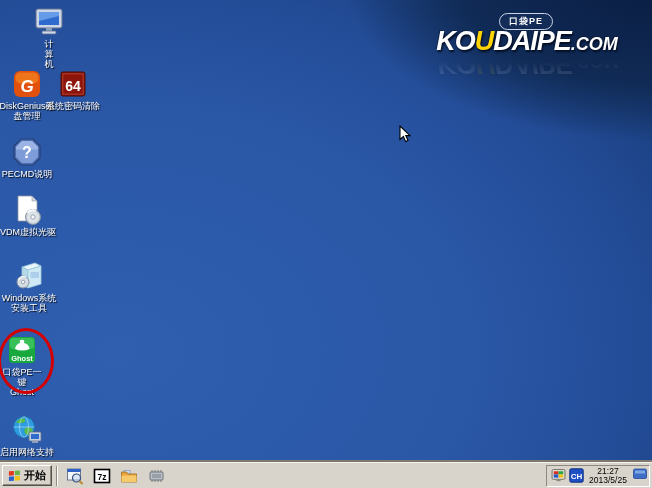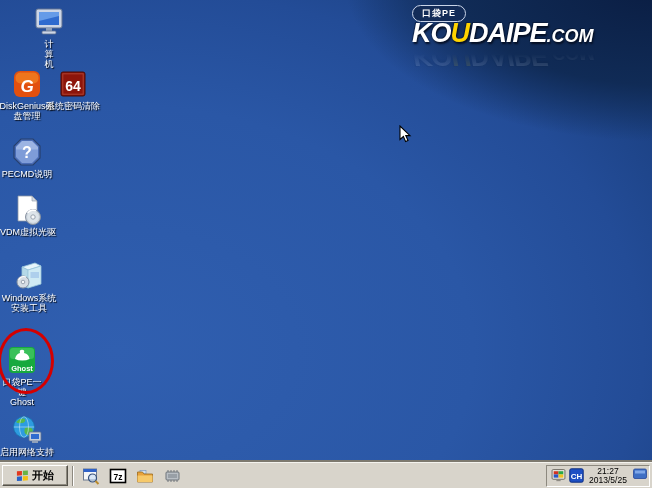--- a/index.html
+++ b/index.html
@@ -11,21 +11,21 @@
     background:radial-gradient(ellipse 130% 120% at 18% 72%,
       #305fb0 0%, #2a57a6 42%, #234c97 62%, #173a76 84%, #0f2a55 100%);
   }
   .sky-dark{
     position:absolute;top:0;right:0;width:420px;height:200px;pointer-events:none;
     background:radial-gradient(ellipse 420px 210px at 102% -8%,
       #0a1d42 0%, #102b56 48%, rgba(16,43,86,0) 75%);
   }
 
   
-  .logo-zone{position:absolute;top:2px;right:10px;width:230px;text-align:left;}
+  .logo-zone{position:absolute;top:10px;right:10px;width:230px;text-align:center;}
   .logo-badge{
     display:inline-block;padding:0 9px;margin-right:2px;
     border:1px solid #c9d4e8;border-radius:9px;background:#132c58;
     color:#fff;font-size:9px;font-weight:bold;letter-spacing:1px;line-height:15px;
   }
   .logo-main{
     margin-top:-4px;
     font-style:italic;font-weight:900;font-size:27px;letter-spacing:-1px;
     color:#fff;text-shadow:1px 2px 2px rgba(2,8,24,.85), -1px -1px 0 rgba(2,8,24,.35);
     white-space:nowrap;
@@ -53,21 +53,21 @@
   }
 
   
   .taskbar{
     position:absolute;left:0;bottom:0;width:652px;height:26px;
     background:#d8d4cb;border-top:1px solid #f4f3ee;
     box-shadow:0 -2px 0 #7d796f;
     display:flex;align-items:center;padding:0 2px;
   }
   .start-btn{
-    height:21px;min-width:48px;padding:0 13px;display:flex;align-items:center;gap:3px;
+    height:21px;min-width:48px;padding:0 5px;display:flex;align-items:center;gap:3px;
     background:#d8d4cb;
     border-top:1px solid #fff;border-left:1px solid #fff;
     border-right:1px solid #55524a;border-bottom:1px solid #55524a;
     box-shadow:inset -1px -1px 0 #8d897f;
     font-size:11px;font-weight:bold;color:#000;cursor:pointer;
   }
   .tb-divider{width:2px;height:20px;margin:0 4px;border-left:1px solid #8d897f;border-right:1px solid #fff;}
   .ql-btn{width:22px;height:22px;display:flex;align-items:center;justify-content:flex-end;margin-right:5px;cursor:pointer;}
   .tray{
     margin-left:auto;height:22px;display:flex;align-items:center;gap:3px;padding:0 2px 0 4px;
@@ -175,21 +175,21 @@
         <circle cx="10" cy="22" r="1.8" fill="#f4f7f9" stroke="#9aa4b0"></circle>
         <path d="M5.6,19.6 A6,6 0 0 1 13,17" stroke="#fff" fill="none" stroke-width="1.3"></path>
       </svg>
     </div>
     <div class="lbl">
         <span>Windows系统</span>
         <span>安装工具</span>
       </div>
   </div>
 
-  <div class="dicon" style="left:1px;top:344px;width:42px;">
+  <div class="dicon" style="left:1px;top:334px;width:42px;">
     <div class="art">
       <svg width="32" height="32" viewBox="0 0 32 32">
         <rect x="3" y="3" width="26" height="26" rx="4" fill="#17a93e"></rect>
         <rect x="4" y="4" width="24" height="11" rx="3" fill="#3fc45f" opacity="0.85"></rect>
         <path d="M9,15 q1,-5 5,-6 q-1,-3.2 2,-3.2 q3,0 2,3.2 q5,1 5.5,6 q-3,1.6 -7.2,1.6 q-4.5,0 -7.3,-1.6 Z" fill="#fff"></path>
         <text x="16" y="26.5" font-size="7.5" font-weight="bold" fill="#fff" text-anchor="middle" font-family="Liberation Sans, sans-serif">Ghost</text>
       </svg>
     </div>
     <div class="lbl">
         <span>口袋PE一键</span>

